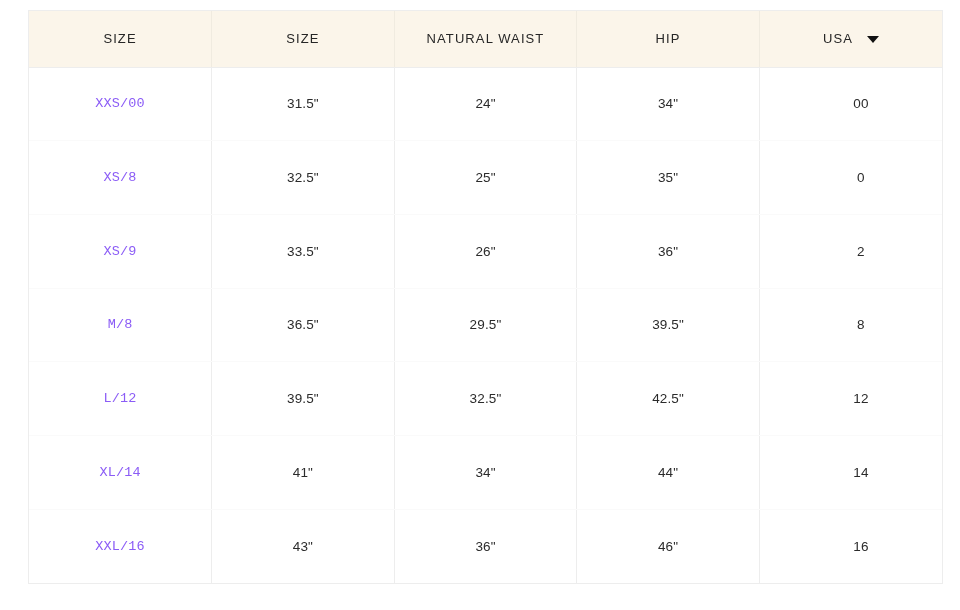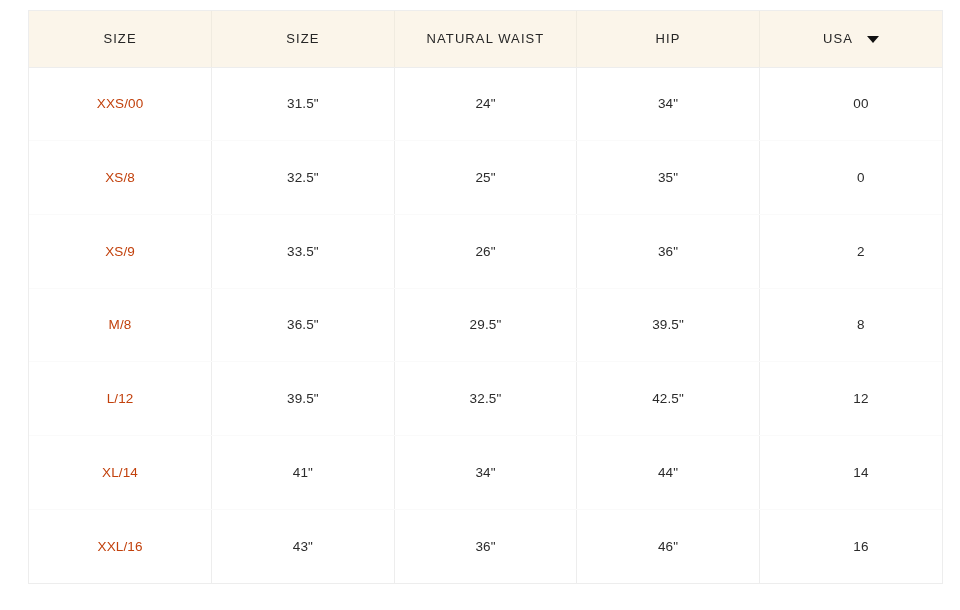--- a/index.html
+++ b/index.html
@@ -93,21 +93,21 @@
     color: #2b2b2b;
     text-align: center;
     vertical-align: middle;
     padding: 0;
     letter-spacing: 0.01em;
     white-space: nowrap;
   }
   tbody td:last-child { border-right: none; padding-left: 20px; }
   tbody tr.data-row:last-child td { border-bottom: none; }
 
-  .cell-size { color: #c2410c; }
+  .cell-size { color: #8b5cf6; font-family: Liberation Mono, monospace; }
 </style>
 </head>
 <body>
 
 <div class="page">
 
   <div class="size-table-wrap">
     <table class="size-table">
       <colgroup>
         <col>

